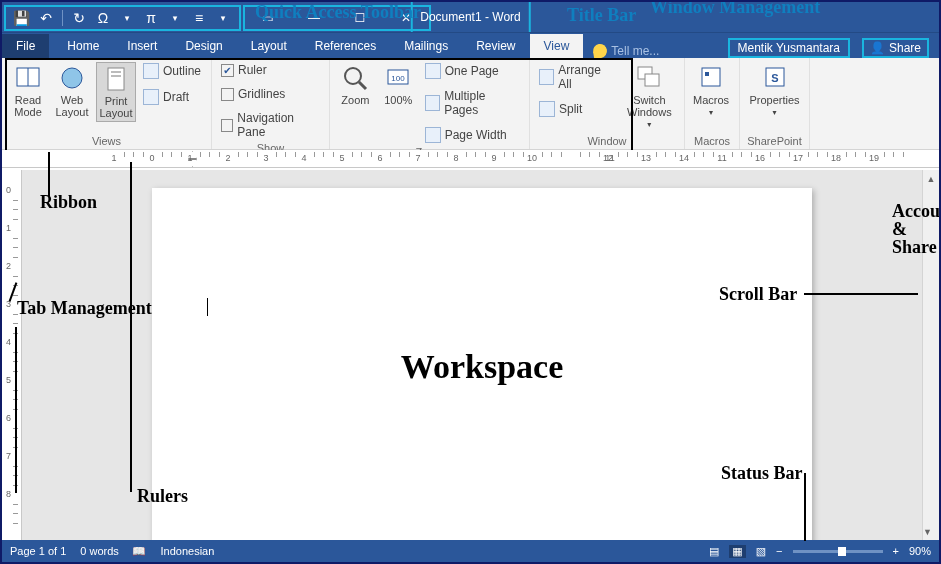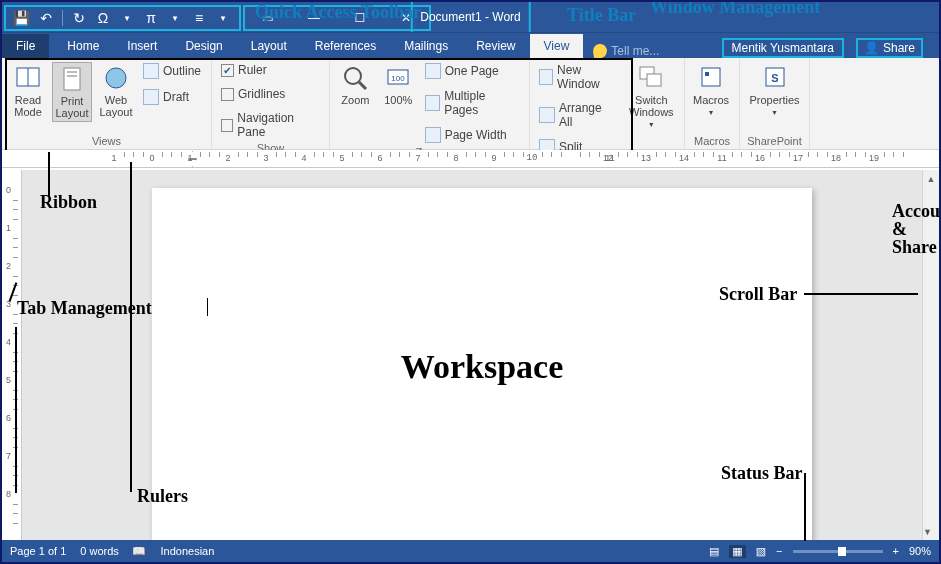--- a/index.html
+++ b/index.html
@@ -11,21 +11,21 @@
   .doc-title{position:absolute;left:50%;transform:translateX(-50%);border:2px solid #1ab5df;padding:0 8px;height:36px;display:flex;align-items:center;}
   .winbtns{margin-left:auto;display:flex;border:2px solid #1ab5df;height:26px;margin:2px 2px 0 0;}
   .winbtns span{width:46px;display:flex;align-items:center;justify-content:center;font-size:12px;}
   .label{position:absolute;color:#0f7fbf;font-weight:bold;font-family:"Times New Roman",serif;font-size:18px;pointer-events:none;}
   .tabbar{height:26px;background:#2b579a;display:flex;align-items:flex-end;color:#fff;font-size:12px;border-top:1px solid #234a85;position:relative;}
   .tab{padding:0 14px;height:24px;display:flex;align-items:center;cursor:pointer;}
   .tab.active{background:#f3f3f3;color:#2b579a;}
   .tab.file{background:#1e3e70;margin-right:4px;}
   .tellme{color:#a9c1e3;padding:0 10px;display:flex;align-items:center;gap:4px;}
   .bulb{width:14px;height:14px;background:#ffd54a;border-radius:50% 50% 50% 0;transform:rotate(-10deg);}
-  .acct{margin-left:auto;display:flex;align-items:center;gap:12px;padding-right:16px;}
+  .acct{margin-left:auto;display:flex;align-items:center;gap:12px;padding-right:10px;}
   .acct .user{border:2px solid #1ab5df;padding:0 8px;height:20px;display:flex;align-items:center;}
   .share{display:flex;align-items:center;gap:4px;border:2px solid #1ab5df;padding:0 6px;height:20px;}
   .ribbon{height:92px;background:#f3f3f3;border-bottom:1px solid #d4d4d4;display:flex;font-size:12px;color:#444;border-top:0;}
   .ribbox{border:2px solid #000;position:absolute;left:3px;top:56px;width:628px;height:94px;pointer-events:none;}
   .group{display:flex;flex-direction:column;border-right:1px solid #e0e0e0;padding:4px 6px 0 6px;}
   .group-body{display:flex;flex:1;gap:4px;align-items:flex-start;}
   .group-title{text-align:center;font-size:11px;color:#666;padding:2px 0;}
   .bigbtn{display:flex;flex-direction:column;align-items:center;width:40px;gap:2px;font-size:11px;text-align:center;cursor:pointer;padding:2px;}
   .bigbtn.sel{background:#d8d8d8;border:1px solid #aaa;}
   .smallcol{display:flex;flex-direction:column;gap:8px;font-size:12px;}
@@ -112,33 +112,33 @@
 <div class="ribbon">
   <div class="group" style="width:210px;">
     <div class="group-body">
       <div class="bigbtn">
           <svg class="ico">
             <rect x="3" y="4" width="22" height="18" fill="#fff" stroke="#2b579a"></rect>
             <line x1="14" y1="4" x2="14" y2="22" stroke="#2b579a"></line>
           </svg>
           <span>Read Mode</span>
         </div>
+      <div class="bigbtn">
+          <svg class="ico">
+            <circle cx="14" cy="14" r="10" fill="#8fc5e8" stroke="#2b579a"></circle>
+          </svg>
+          <span>Web Layout</span>
+        </div>
       <div class="bigbtn sel">
           <svg class="ico">
             <rect x="6" y="3" width="16" height="22" fill="#fff" stroke="#888"></rect>
             <rect x="9" y="6" width="10" height="2" fill="#bbb"></rect>
             <rect x="9" y="10" width="10" height="2" fill="#bbb"></rect>
           </svg>
           <span>Print Layout</span>
-        </div>
-      <div class="bigbtn">
-          <svg class="ico">
-            <circle cx="14" cy="14" r="10" fill="#8fc5e8" stroke="#2b579a"></circle>
-          </svg>
-          <span>Web Layout</span>
         </div>
       <div class="smallcol">
         <div class="smallitem">
             <span class="ic"></span>
             <span>Outline</span>
           </div>
         <div class="smallitem">
             <span class="ic"></span>
             <span>Draft</span>
           </div>
@@ -194,24 +194,20 @@
             <span class="ic"></span>
             <span>Page Width</span>
           </div>
       </div>
     </div>
     <div class="group-title">Zoom</div>
   </div>
   <div class="group" style="width:155px;">
     <div class="group-body">
       <div class="smallcol">
-        <div class="smallitem">
-            <span class="ic"></span>
-            <span>New Window</span>
-          </div>
         <div class="smallitem">
             <span class="ic"></span>
             <span>Arrange All</span>
           </div>
         <div class="smallitem">
             <span class="ic"></span>
             <span>Split</span>
           </div>
       </div>
       <div class="bigbtn" style="width:60px;">
@@ -294,21 +290,21 @@
     <div class="tick" style="left: 435px;"></div>
     <div class="tick" style="left: 444.5px;"></div>
     <div class="ticknum" style="left: 454px;">8</div>
     <div class="tick" style="left: 463.5px;"></div>
     <div class="tick" style="left: 473px;"></div>
     <div class="tick" style="left: 482.5px;"></div>
     <div class="ticknum" style="left: 492px;">9</div>
     <div class="tick" style="left: 501.5px;"></div>
     <div class="tick" style="left: 511px;"></div>
     <div class="tick" style="left: 520.5px;"></div>
-    <div class="ticknum" style="left: 530px; font-family: Liberation Mono, monospace;">10</div>
+    <div class="ticknum" style="left: 530px;">10</div>
     <div class="tick" style="left: 539.5px;"></div>
     <div class="tick" style="left: 549px;"></div>
     <div class="tick" style="left: 558.5px;"></div>
     <div class="ticknum" style="left: 568px; margin-left: 40px;">11</div>
     <div class="tick" style="left: 577.5px;"></div>
     <div class="tick" style="left: 587px;"></div>
     <div class="tick" style="left: 596.5px;"></div>
     <div class="ticknum" style="left: 606px;">12</div>
     <div class="tick" style="left: 615.5px;"></div>
     <div class="tick" style="left: 625px;"></div>

